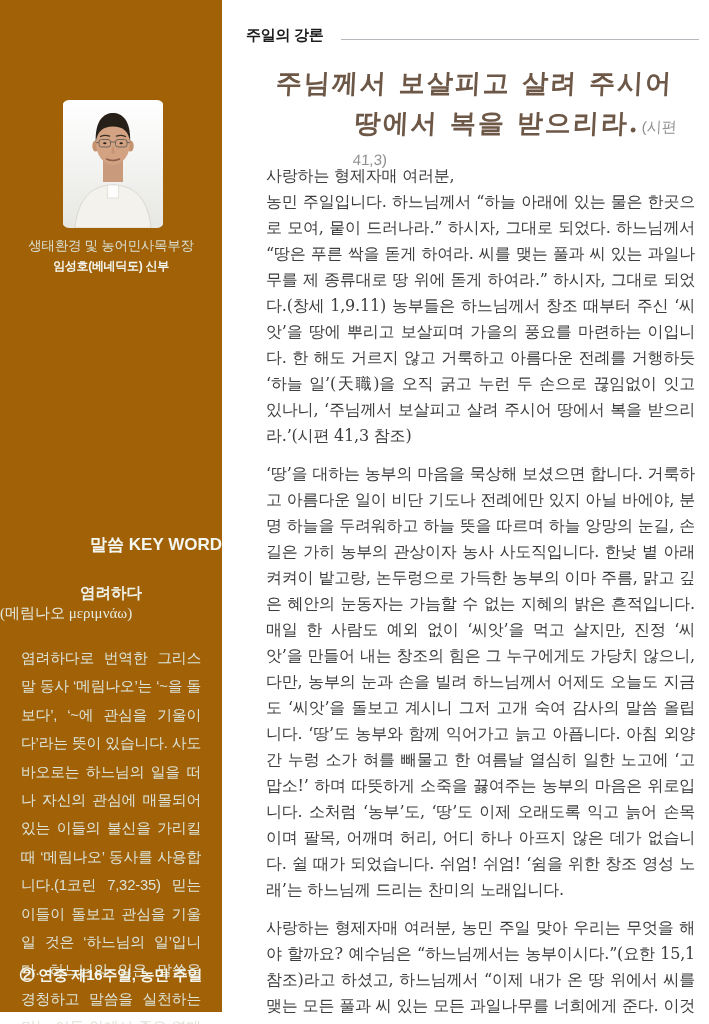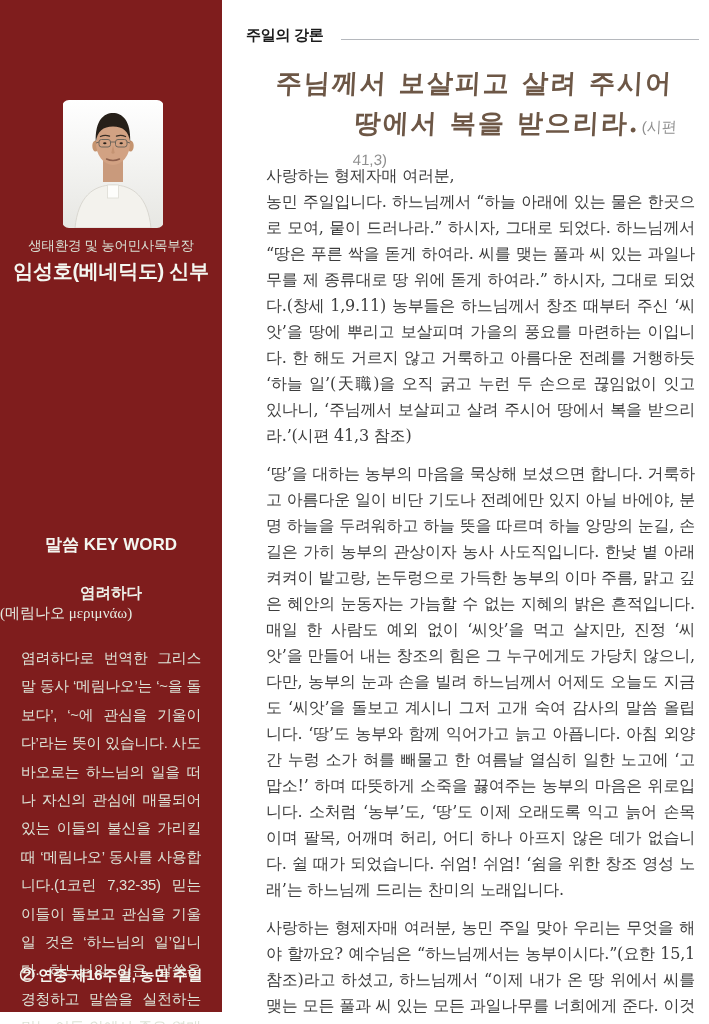--- a/index.html
+++ b/index.html
@@ -9,42 +9,42 @@
     width: 709px; height: 1024px;
     background: #ffffff;
     overflow: hidden;
     font-family: "Liberation Sans", sans-serif;
   }
 
   
   .sidebar {
     position: absolute; left: 0; top: 0;
     width: 222px; height: 1012px;
-    background: #7f1d1d;
+    background: #a16207;
     color: #e9eee4;
   }
   .photo {
     position: absolute; left: 62px; top: 100px;
     width: 102px; height: 128px;
     border-radius: 7px; overflow: hidden;
   }
   .photo svg { display: block; width: 100%; height: 100%; }
   .cap-role {
     position: absolute; left: 0; top: 237px; width: 222px;
     text-align: center; font-size: 13.5px; color: #d9dfd3;
     letter-spacing: -0.3px;
   }
   .cap-name {
     position: absolute; left: 0; top: 258px; width: 222px;
-    text-align: center; font-size: 20px; font-weight: bold; color: #f4f6f0;
+    text-align: center; font-size: 12px; font-weight: bold; color: #f4f6f0;
     letter-spacing: -0.3px;
   }
   .kw-heading {
     position: absolute; left: 0; top: 533px; width: 222px;
-    text-align: center; font-size: 17px; font-weight: bold; color: #f4f6f0;
+    text-align: right; font-size: 17px; font-weight: bold; color: #f4f6f0;
   }
   .kw-term {
     position: absolute; left: 0; top: 583px; width: 222px;
     text-align: center; font-size: 15.5px; font-weight: bold; color: #eef1ea;
     font-family: "Liberation Serif", serif;
   }
   .kw-sub {
     position: absolute; left: 0; top: 604px; width: 222px;
     text-align: left; font-size: 15px; color: #e4e9df;
     font-family: "Liberation Serif", serif;

